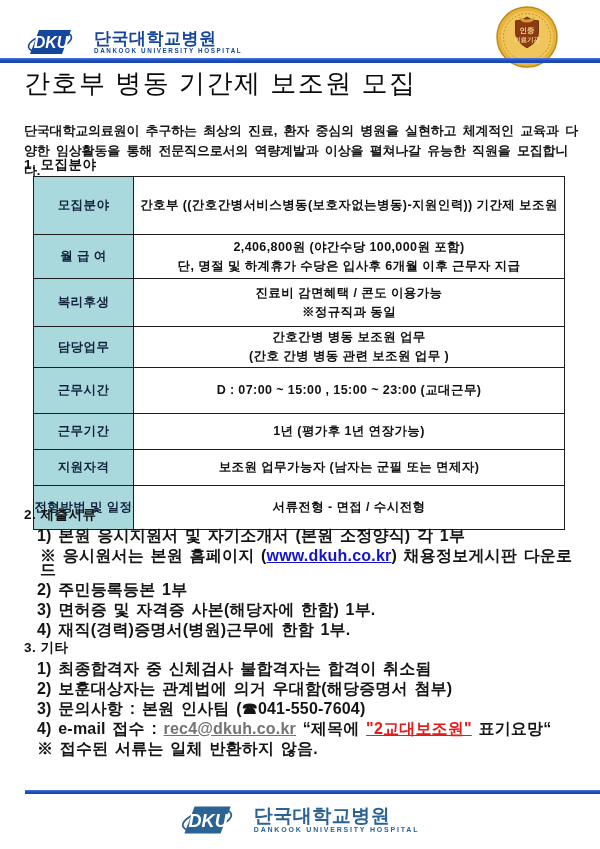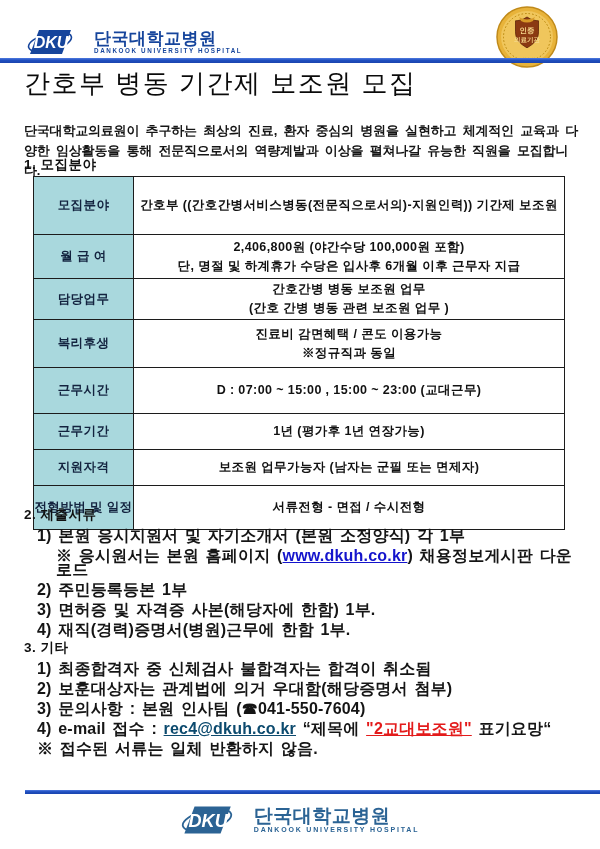--- a/index.html
+++ b/index.html
@@ -40,23 +40,23 @@
     letter-spacing:-0.2px; word-spacing:3px; color:#151515;margin-top:16px; }
 
   
   .sec-head { font-size:13.5px; font-weight:bold; letter-spacing:0.5px; color:#101010; }
   .sec1-head { position:absolute; top:156px; left:24px; }
   .sec2 { position:absolute; top:506px; left:24px; width:556px; }
   .sec3 { position:absolute; top:639px; left:24px; width:556px; }
   .sec-list { margin-top:5px; }
   .sec-item { font-size:16px; font-weight:bold; letter-spacing:0.2px;
     word-spacing:2px; color:#151515; margin:0 0 6px 13px; line-height:14px; }
-  .sec-subitem { margin-left:32px; }
+  .sec-subitem { margin-left:16px; }
   .link-blue { color:#1414cc; text-decoration:underline; cursor:pointer; }
-  .red-link { color:#0c4a6e; text-decoration:underline; cursor:pointer; }
+  .red-link { color:#737373; text-decoration:underline; cursor:pointer; }
   .red-tag { color:#e31b1b; text-decoration:underline; }
 
   
   .recruit-table { position:absolute; top:176px; left:33px; width:532px;
     border-collapse:collapse; table-layout:fixed; }
   .recruit-table td { border:1.4px solid #1c1c1c; vertical-align:middle;
     text-align:center; font-weight:bold; font-size:12.5px; letter-spacing:0.4px; }
   .recruit-table td.label { width:100px; background:#a9d8dd; color:#13233f; }
   .recruit-table td.value { color:#111; }
   .cell-line { display:block; line-height:19px; }
@@ -96,42 +96,42 @@
   <div class="doc-title">간호부 병동 기간제 보조원 모집</div>
   <div class="doc-intro">단국대학교의료원이 추구하는 최상의 진료, 환자 중심의 병원을 실현하고 체계적인 교육과 다양한 임상활동을 통해 전문직으로서의 역량계발과 이상을 펼쳐나갈 유능한 직원을 모집합니다.</div>
 
   <div class="sec-head sec1-head">1. 모집분야</div>
 
   <table class="recruit-table">
     <tbody>
       <tr style="height:58px;margin-left:26px;">
         <td class="label">모집분야</td>
         <td class="value">
-            <span class="cell-line">간호부 ((간호간병서비스병동(전문직으로서의)-지원인력)) 기간제 보조원</span>
+            <span class="cell-line">간호부 ((간호간병서비스병동(보호자없는병동)-지원인력)) 기간제 보조원</span>
           </td>
       </tr>
       <tr style="height:44px;">
         <td class="label">월 급 여</td>
         <td class="value">
           <span class="cell-line">2,406,800원 (야간수당 100,000원 포함)</span>
           <span class="cell-line">단, 명절 및 하계휴가 수당은 입사후 6개월 이후 근무자 지급</span>
         </td>
       </tr>
+      <tr style="height:48px;">
+        <td class="label">복리후생</td>
+        <td class="value">
+          <span class="cell-line">진료비 감면혜택 / 콘도 이용가능</span>
+          <span class="cell-line">※정규직과 동일</span>
+        </td>
+      </tr>
       <tr style="height:41px;">
         <td class="label">담당업무</td>
         <td class="value">
           <span class="cell-line">간호간병 병동 보조원 업무</span>
           <span class="cell-line">(간호 간병 병동 관련 보조원 업무 )</span>
-        </td>
-      </tr>
-      <tr style="height:48px;">
-        <td class="label">복리후생</td>
-        <td class="value">
-          <span class="cell-line">진료비 감면혜택 / 콘도 이용가능</span>
-          <span class="cell-line">※정규직과 동일</span>
         </td>
       </tr>
       <tr style="height:46px;">
         <td class="label">근무시간</td>
         <td class="value">
             <span class="cell-line">D : 07:00 ~ 15:00 , 15:00 ~ 23:00 (교대근무)</span>
           </td>
       </tr>
       <tr style="height:36px;">
         <td class="label">근무기간</td>

